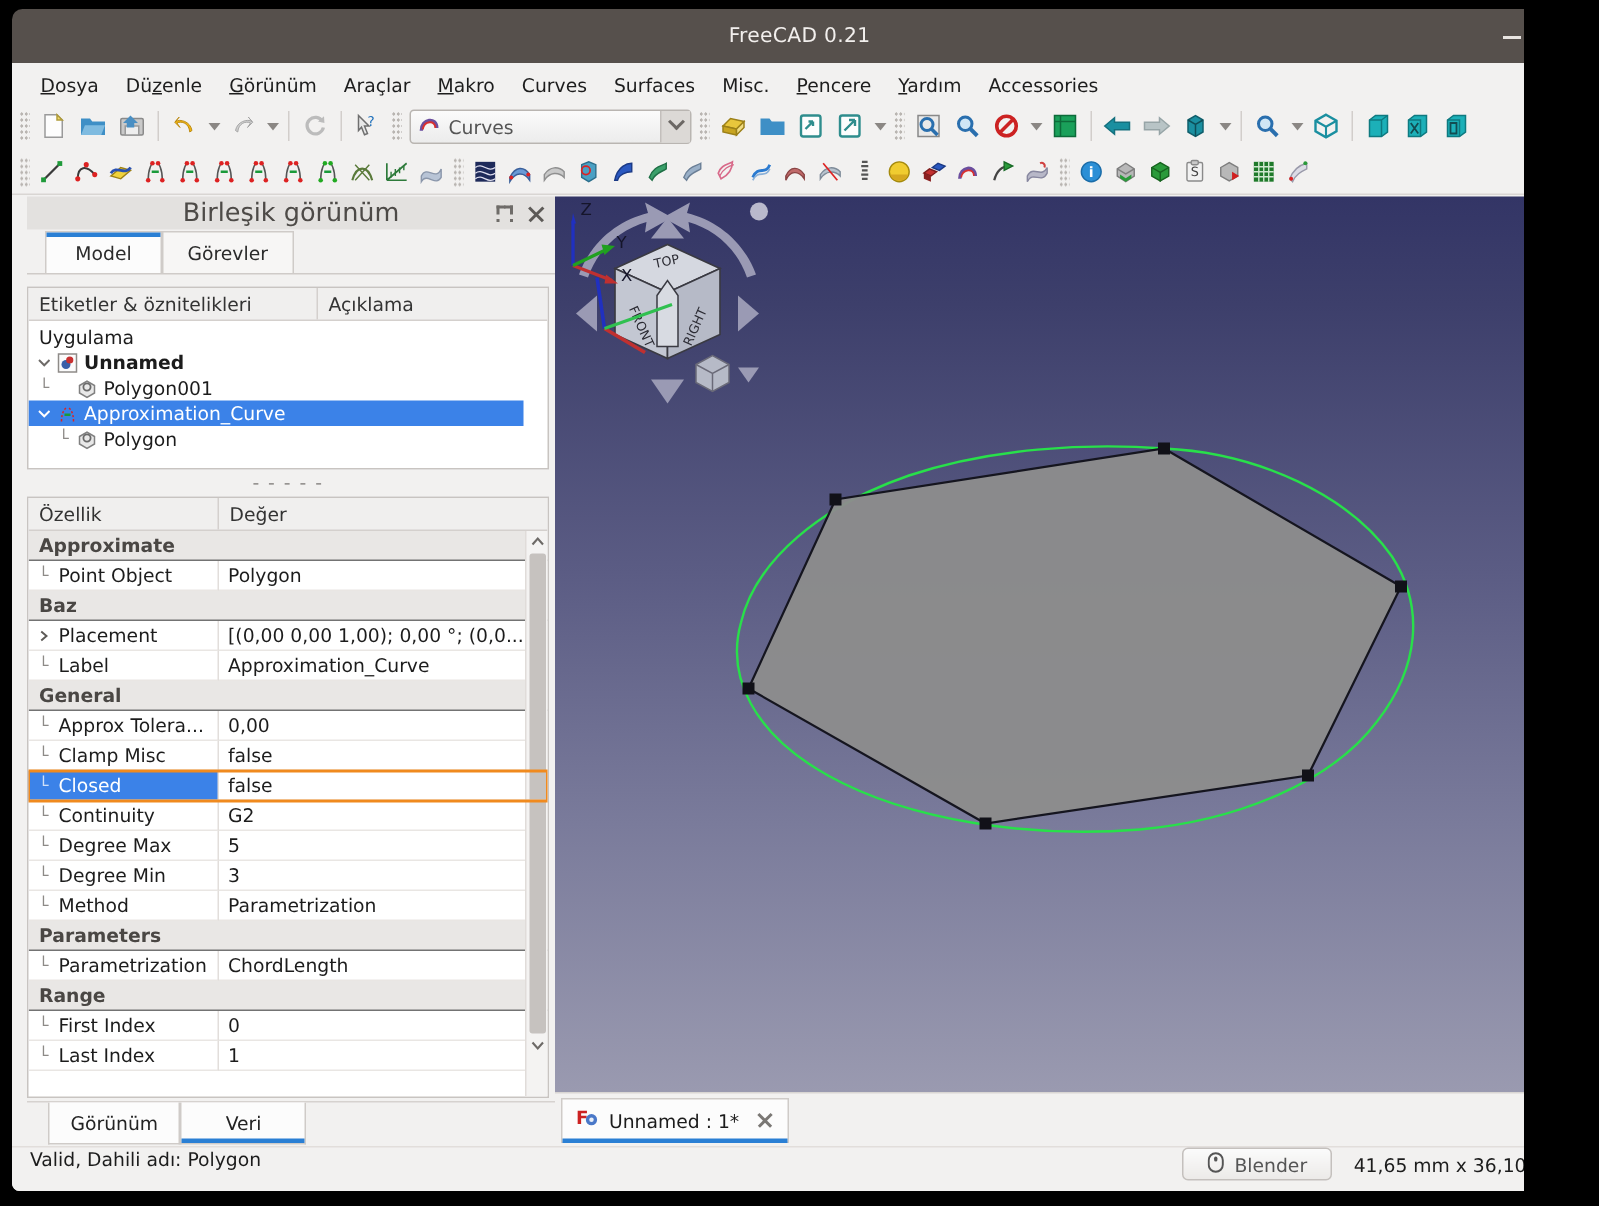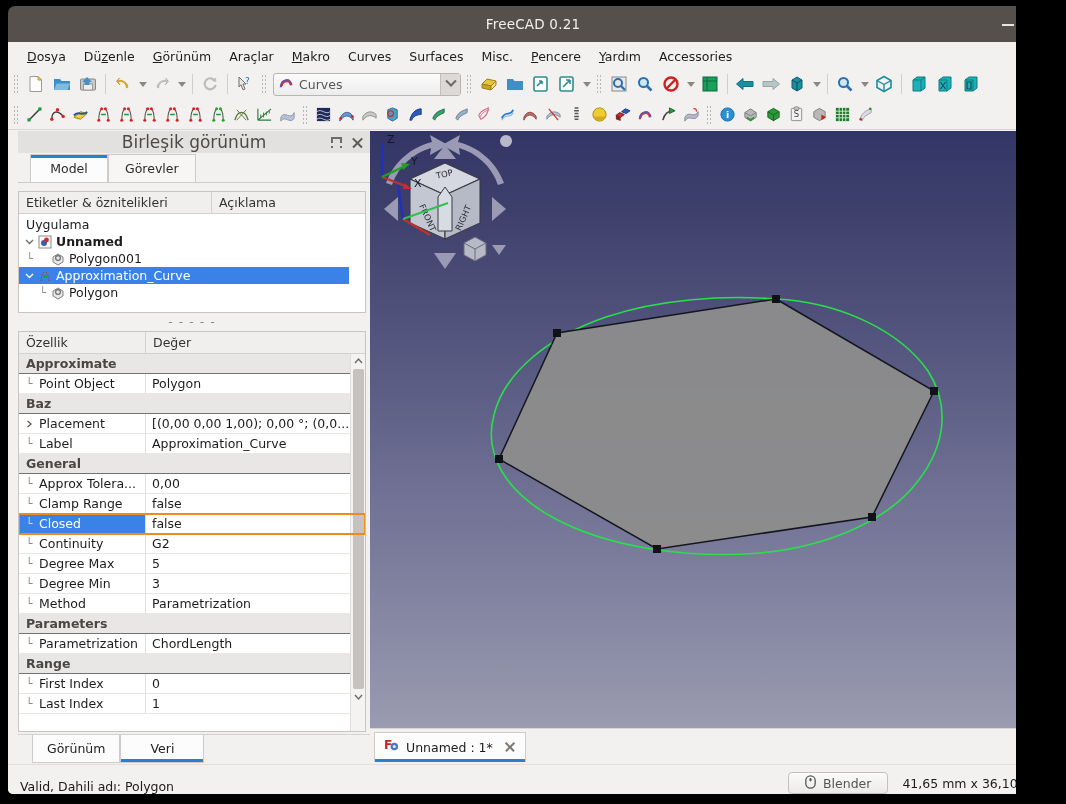--- a/index.html
+++ b/index.html
@@ -328,21 +328,21 @@
   }
   .doctab .dt-x::before, .doctab .dt-x::after {
     content: ""; position: absolute; left: 0; top: 5px; width: 12px; height: 1.5px; background: #7a7774;
   }
   .doctab .dt-x::before { transform: rotate(45deg); }
   .doctab .dt-x::after  { transform: rotate(-45deg); }
   
   .statusbar {
     height: 30px; flex: 0 0 30px;
     background: #f2f1f0;
-    display: flex; align-items: flex-end;
+    display: flex; align-items: flex-start;
     padding: 0 12px 0 12px;
     border-top: 1px solid #e2dedb;
   }
   .status-text { font-size: 12.5px; color: #1c1c1c; }
   .status-right { margin-left: auto; display: flex; align-items: center; gap: 14px; }
   .nav-btn {
     height: 22px; padding: 0 16px;
     background: linear-gradient(#fbfbfb, #eceae8);
     border: 1px solid #c4c0bd; border-radius: 4px;
     display: flex; align-items: center; gap: 7px;
@@ -956,21 +956,21 @@
               <div class="pk">
                 <span class="branch">└</span>
                 <span>Approx Tolera...</span>
               </div>
               <div class="pv">0,00</div>
             </div>
 
             <div class="prow">
               <div class="pk">
                 <span class="branch">└</span>
-                <span>Clamp Range</span>
+                <span>Clamp Misc</span>
               </div>
               <div class="pv">false</div>
             </div>
 
             <div class="prow selected highlight">
               <div class="pk">
                 <span class="branch">└</span>
                 <span>Closed</span>
               </div>
               <div class="pv">false</div>

